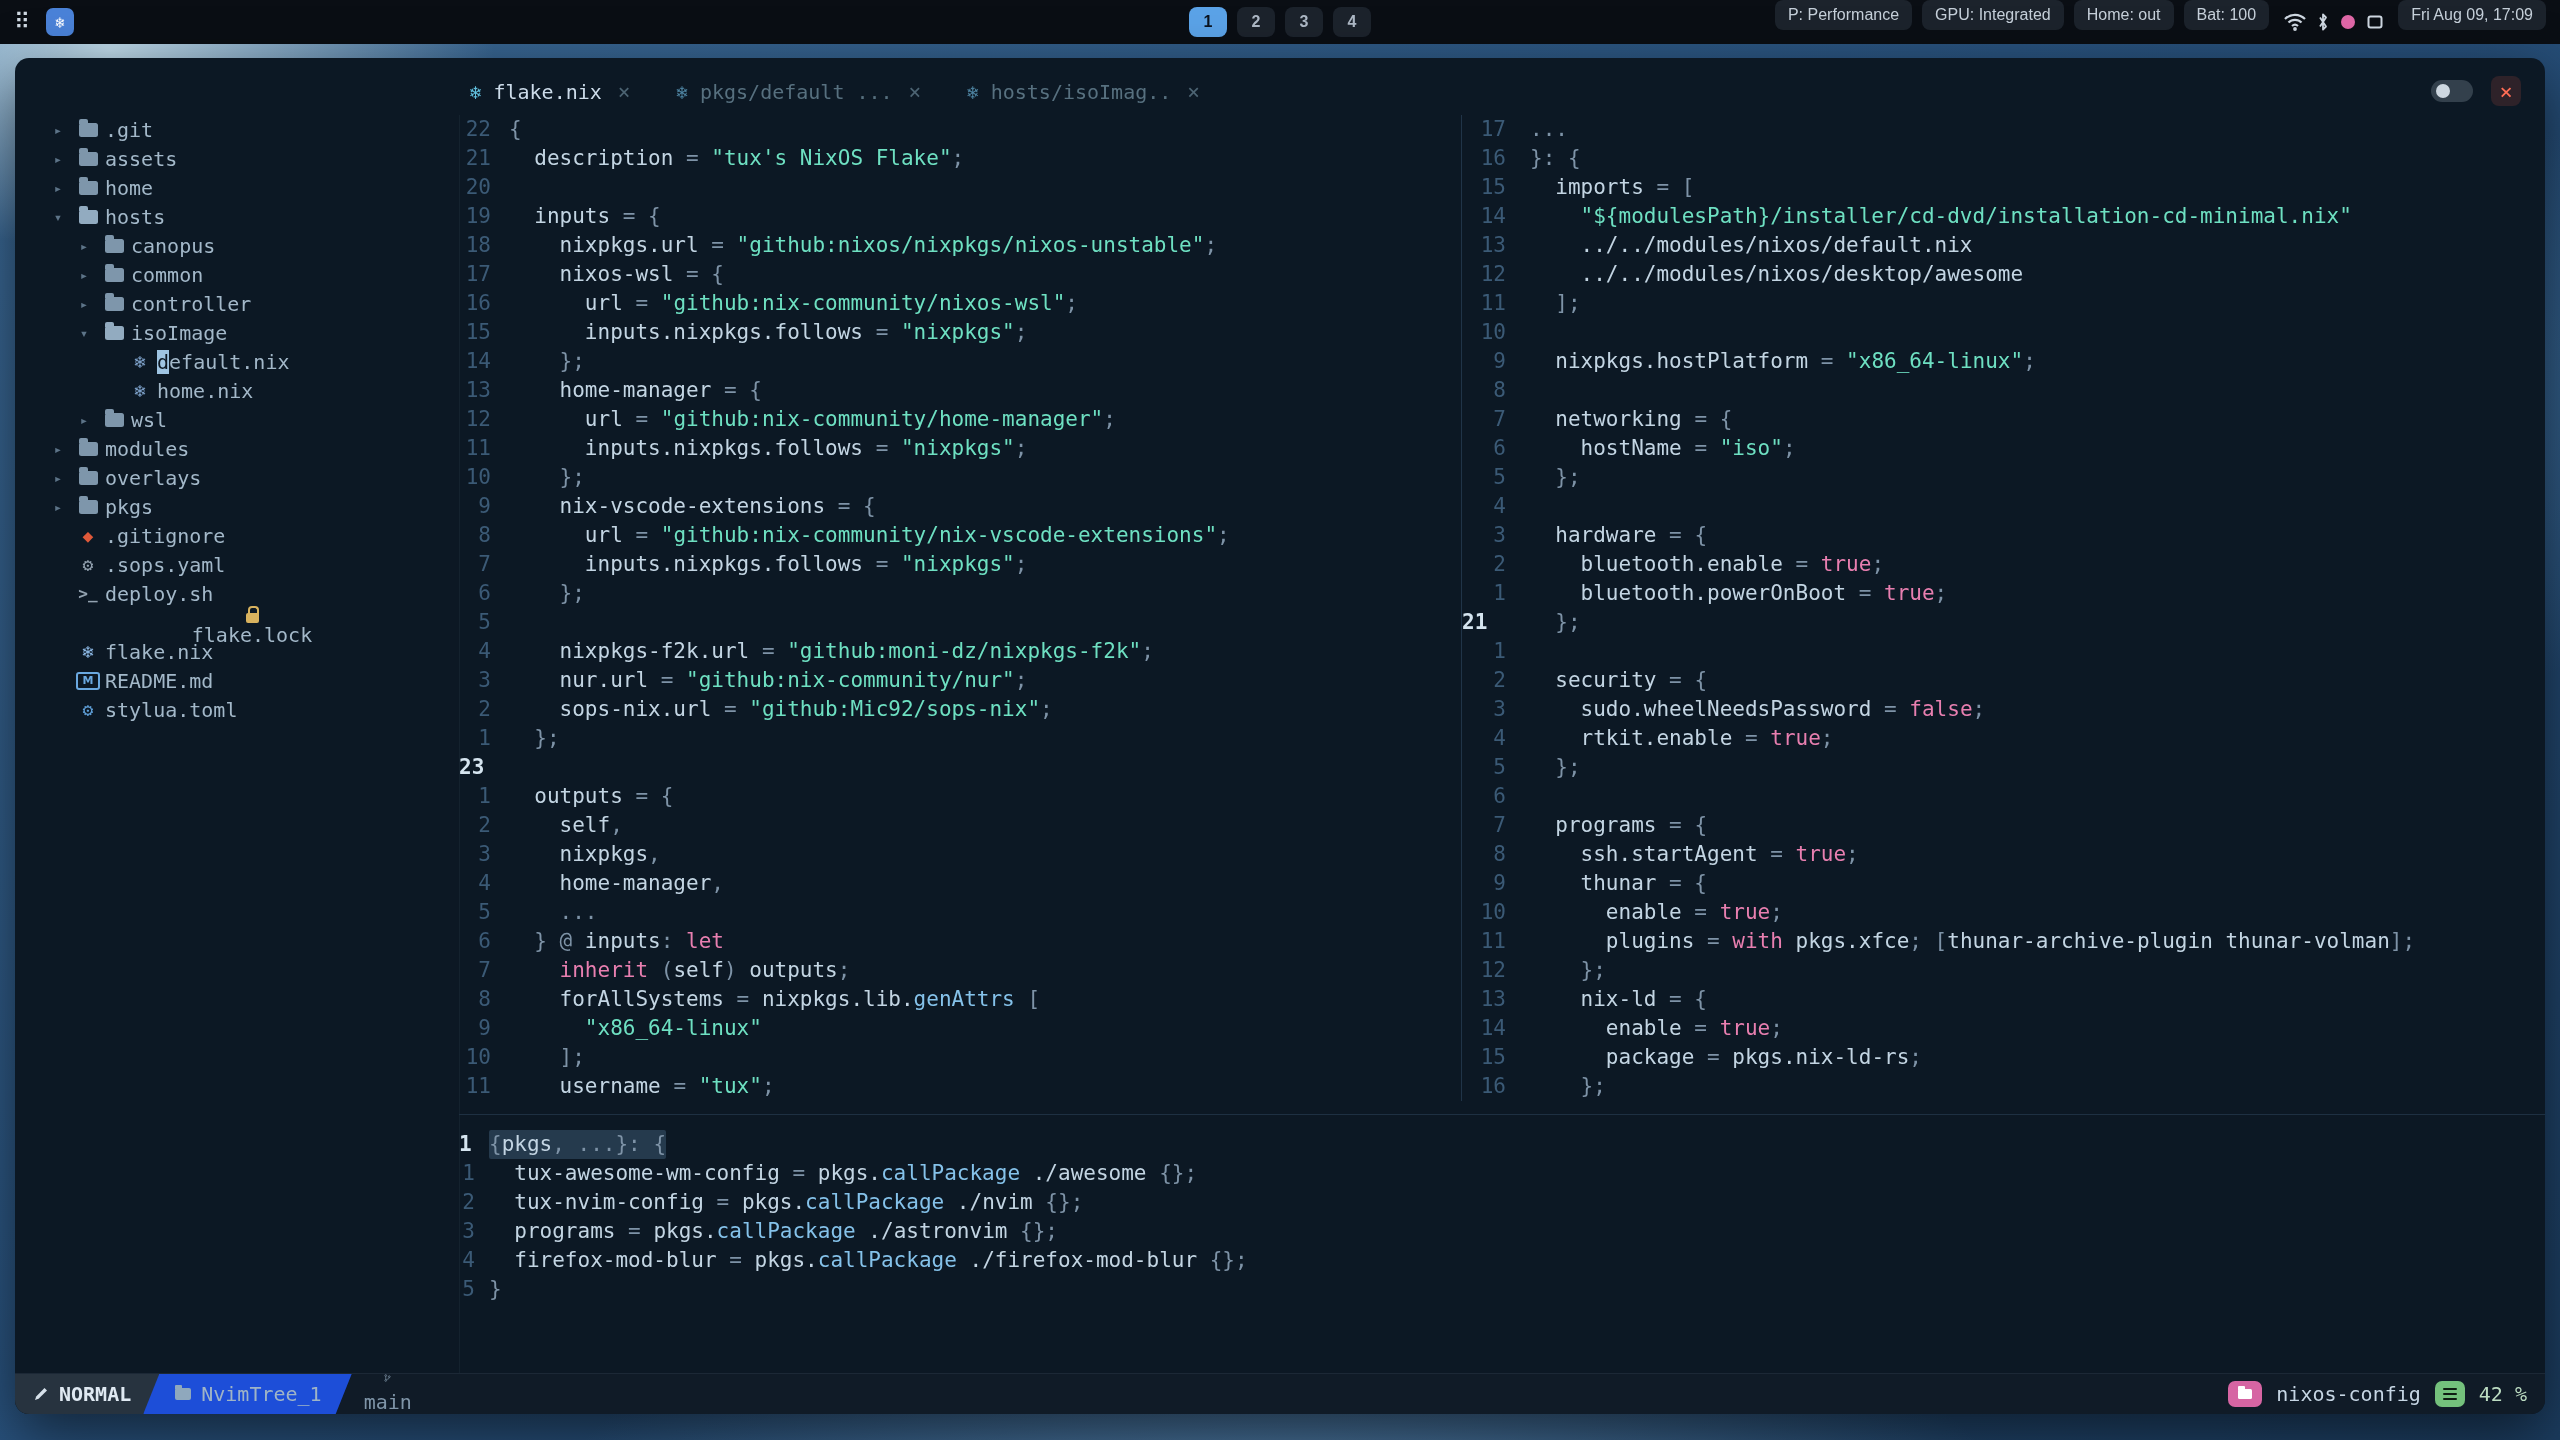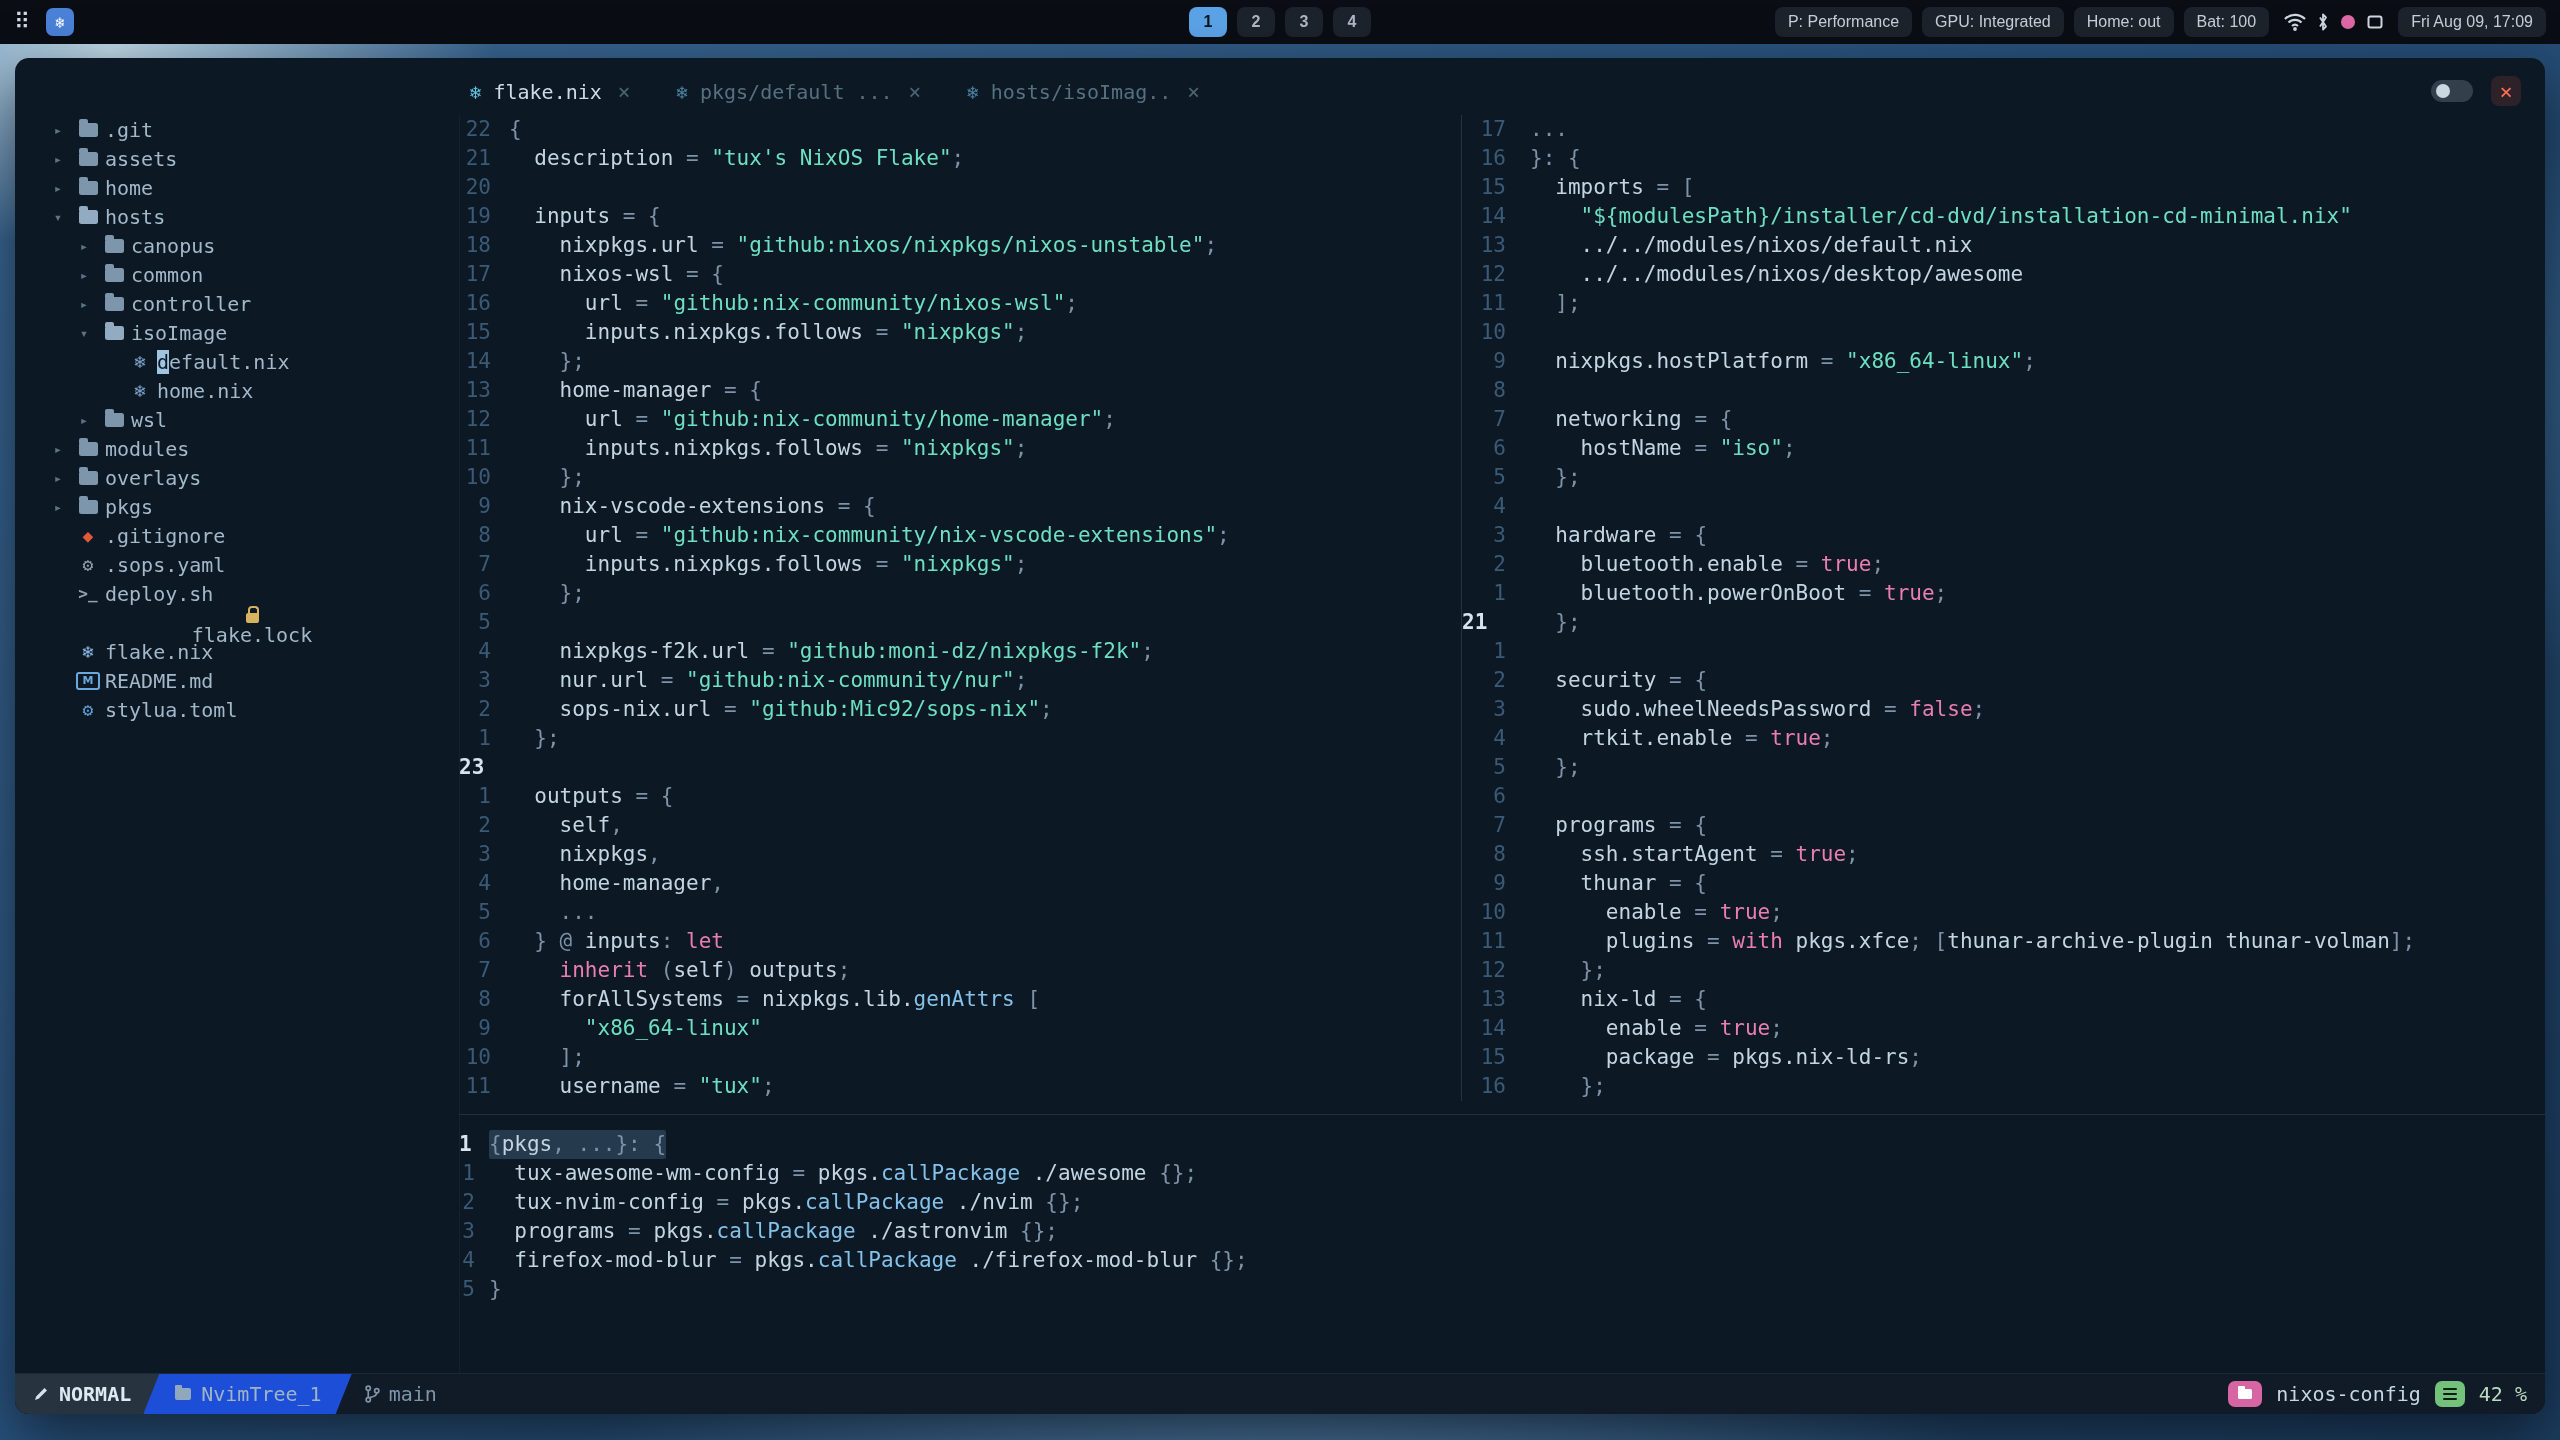--- a/index.html
+++ b/index.html
@@ -13,21 +13,21 @@
       linear-gradient(145deg,#3c6a96 0%,#28517c 45%,#1c3d60 100%);
   }
   
   .topbar{position:absolute;left:0;top:0;width:2560px;height:44px;background:#0a0e14;}
   .tb-left{position:absolute;left:14px;top:0;height:44px;display:flex;gap:16px;align-items:center;}
   .launcher{color:#cfd8e2;font-size:22px;line-height:1;}
   .logo{width:28px;height:28px;border-radius:7px;background:#4a82d8;color:#fff;display:flex;align-items:center;justify-content:center;font-size:16px;}
   .tb-center{position:absolute;left:50%;top:7px;transform:translateX(-50%);display:flex;gap:10px;}
   .ws{min-width:30px;height:30px;padding:0 4px;border-radius:8px;background:#1c232c;color:#aeb9c6;display:flex;align-items:center;justify-content:center;font:600 16px "Liberation Sans",sans-serif;}
   .ws.active{background:#5ba3e8;color:#0b1420;}
-  .tb-right{position:absolute;right:14px;top:0;height:44px;display:flex;gap:10px;align-items:center;}
+  .tb-right{position:absolute;right:14px;top:0;height:44px;display:flex;gap:10px;}
   .pill{height:30px;border-radius:8px;background:#1c232c;color:#c6d0da;display:flex;align-items:center;padding:0 13px;font:500 16px "Liberation Sans",sans-serif;white-space:nowrap;}
   .tray{display:flex;gap:9px;align-items:center;margin:0 4px;}
   
   .window{position:absolute;left:15px;top:58px;width:2530px;height:1356px;background:#0c1824;border-radius:14px;box-shadow:0 20px 60px rgba(0,0,0,.55);overflow:hidden;}
   .tabbar{position:absolute;left:455px;top:16px;height:36px;display:flex;gap:46px;align-items:center;font-size:20px;}
   .tab{display:flex;gap:12px;align-items:center;color:#57707f;cursor:default;}
   .tab.active{color:#cddcea;}
   .tab .nixi{font-size:19px;color:#4e84a2;}
   .tab.active .nixi{color:#62c2e0;}
   .tab .x{color:#4c6372;font-size:21px;margin-left:4px;}
@@ -63,21 +63,21 @@
   .code.sel{background:rgba(86,122,156,.35);border-radius:2px;}
   .tk-p{color:#7e93a7;} .tk-d{color:#c3d5e3;} .tk-s{color:#6ee0c2;} .tk-b{color:#e87fb0;} .tk-f{color:#85c2ea;}
   .vsep{position:absolute;left:1446px;top:57px;width:1px;height:986px;background:#203448;}
   .hsep{position:absolute;left:444px;right:0;top:1056px;height:1px;background:#1e3042;}
   .treesep{position:absolute;left:444px;top:57px;bottom:40px;width:1px;background:#14222e;}
   
   .statusline{position:absolute;left:0;right:0;bottom:0;height:40px;background:#101b27;border-top:1px solid #1c2836;display:flex;align-items:center;font-size:20px;}
   .seg{height:100%;display:flex;align-items:center;gap:10px;}
   .seg-mode{background:#27333f;color:#dfe9f2;font-weight:bold;padding:0 28px 0 18px;clip-path:polygon(0 0,100% 0,calc(100% - 16px) 100%,0 100%);z-index:3;}
   .seg-buf{background:#1d4ed8;color:#9fb4c6;margin-left:-16px;padding:0 30px 0 32px;clip-path:polygon(0 0,100% 0,calc(100% - 16px) 100%,0 100%);z-index:2;}
-  .seg-branch{color:#7f95a8;margin-left:12px;gap:8px;}
+  .seg-branch{color:#7f95a8;margin-left:12px;gap:8px;flex-direction:column;}
   .status-right{margin-left:auto;display:flex;align-items:center;gap:14px;padding-right:18px;}
   .proj-badge{width:34px;height:26px;border-radius:7px;background:#d665a3;display:flex;align-items:center;justify-content:center;}
   .proj-badge .minifolder{width:14px;height:10px;background:#fff;border-radius:1.5px;position:relative;}
   .proj-badge .minifolder::before{content:"";position:absolute;top:-3px;left:0;width:7px;height:4px;background:#fff;border-radius:1px 1px 0 0;}
   .proj-label{color:#c6d6e4;}
   .prog-badge{width:30px;height:26px;border-radius:7px;background:#74c17c;display:flex;flex-direction:column;align-items:center;justify-content:center;gap:2.5px;}
   .prog-badge i{display:block;width:14px;height:2.5px;background:#0f1c12;border-radius:1px;}
   .prog-label{color:#bcdcc2;}
   .bufficon{width:16px;height:12px;background:#8fa8bd;border-radius:2px;position:relative;}
   .bufficon::before{content:"";position:absolute;top:-3px;left:0;width:7px;height:4px;background:#8fa8bd;border-radius:1px 1px 0 0;}

